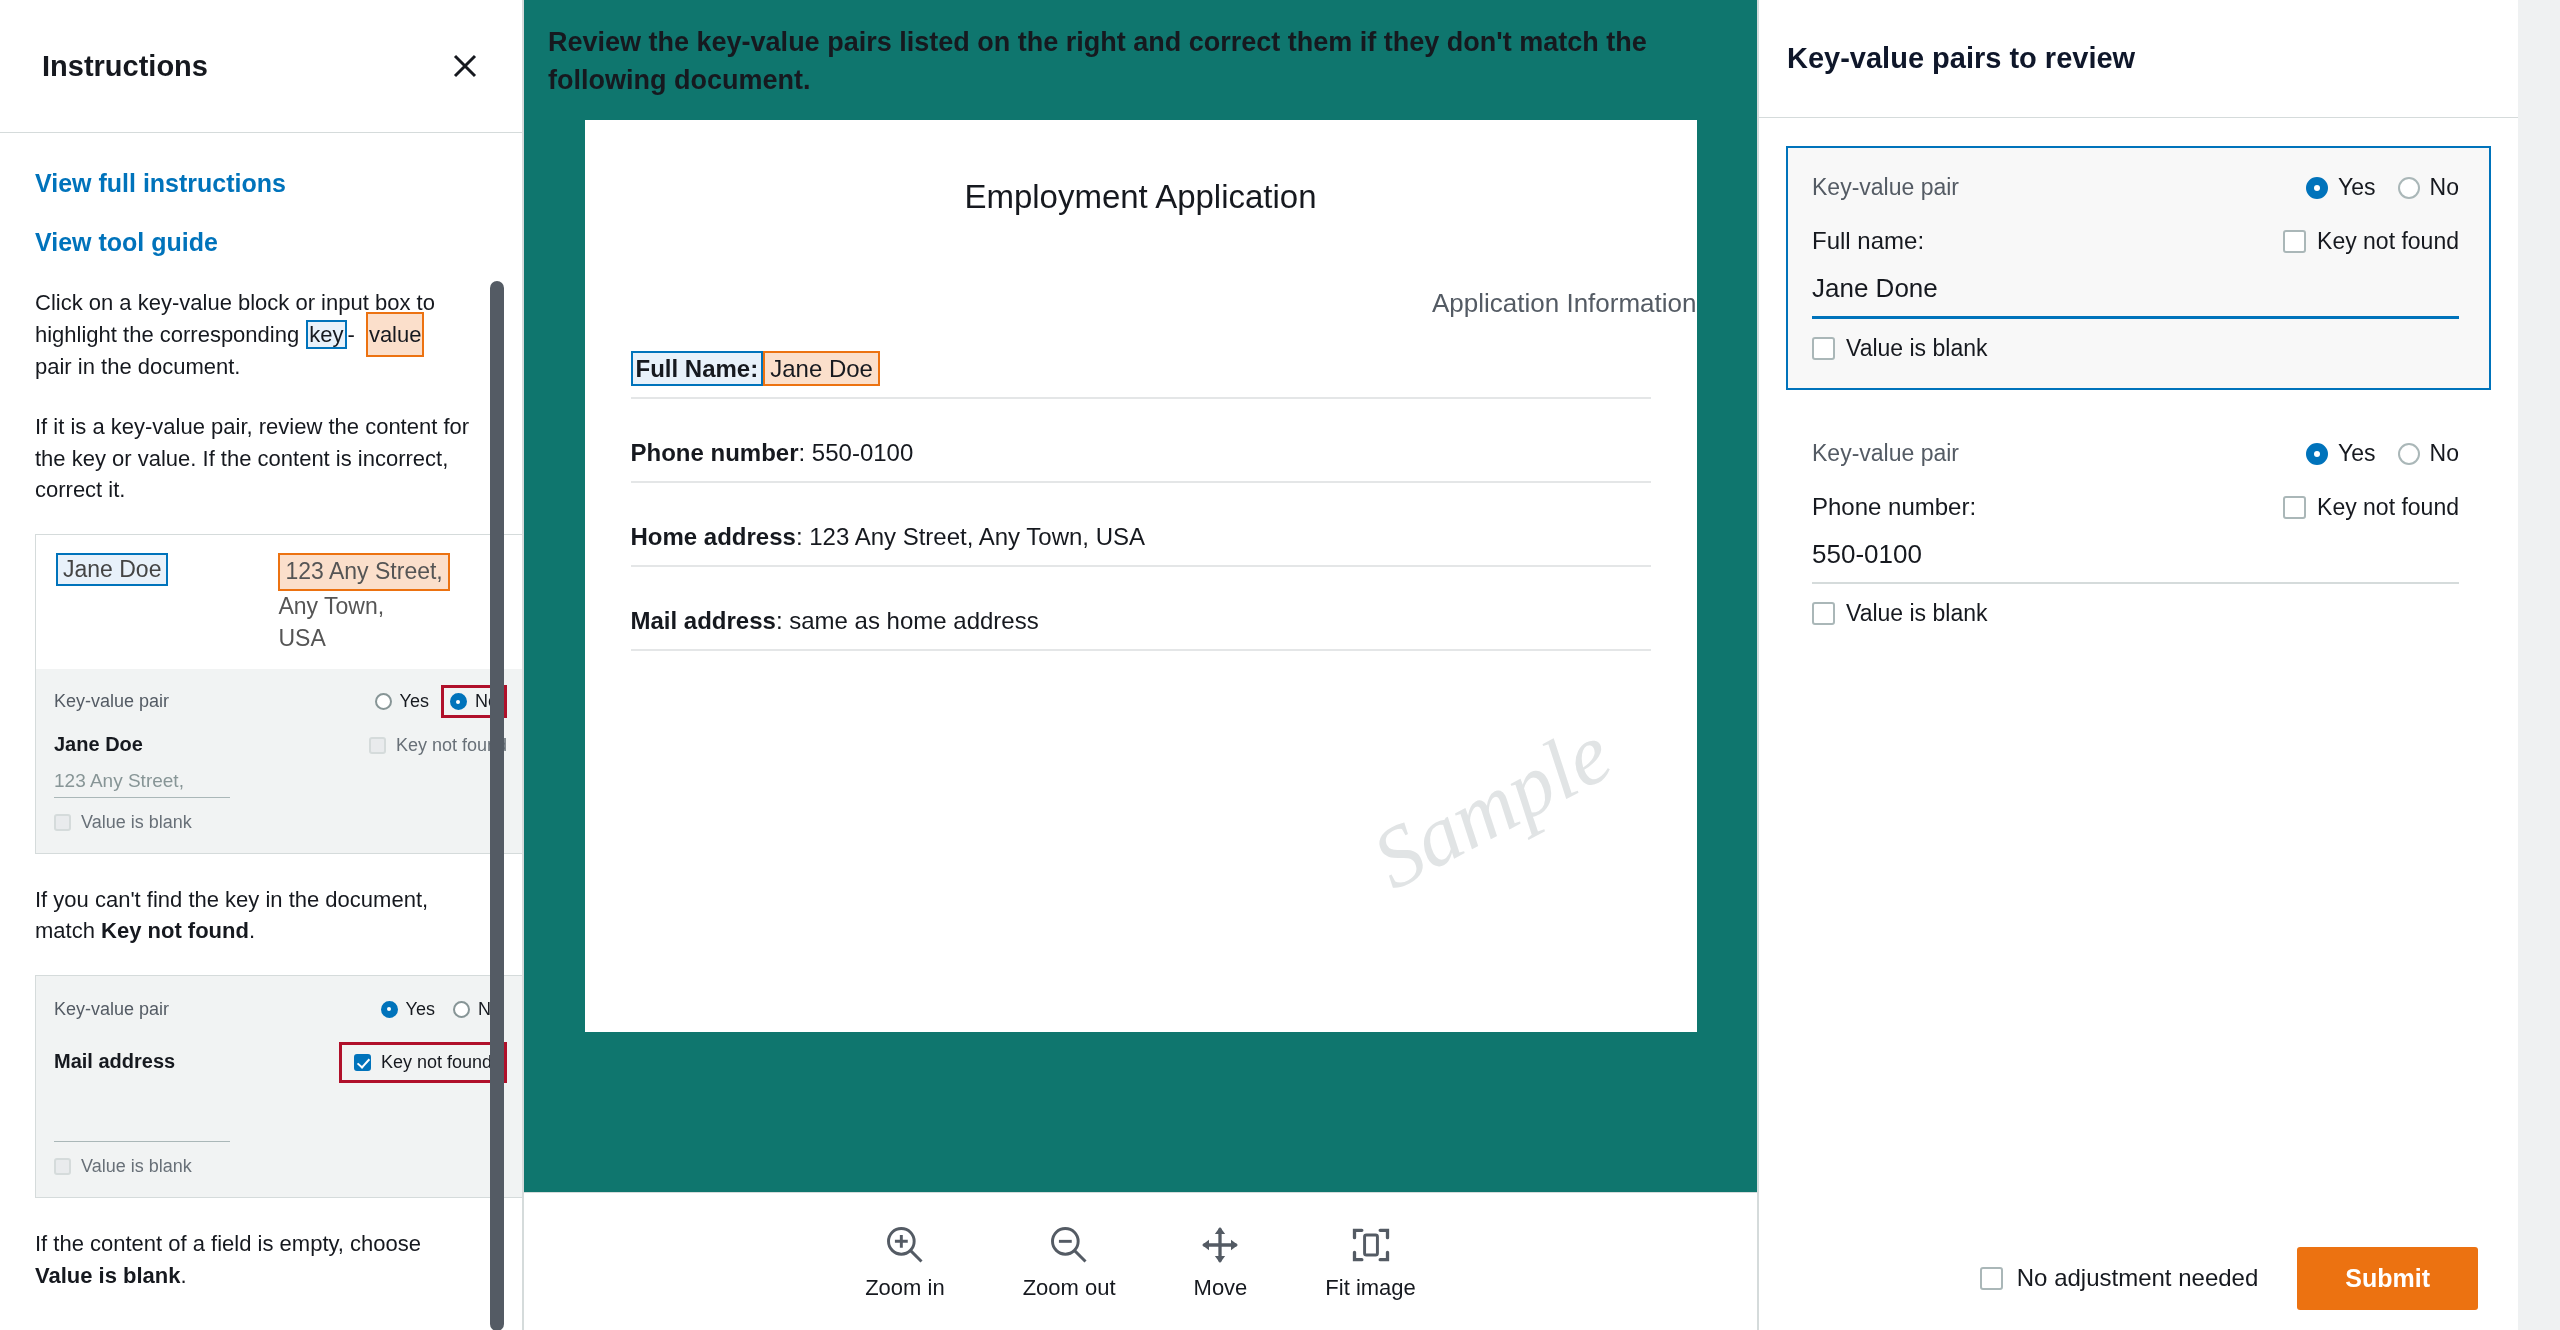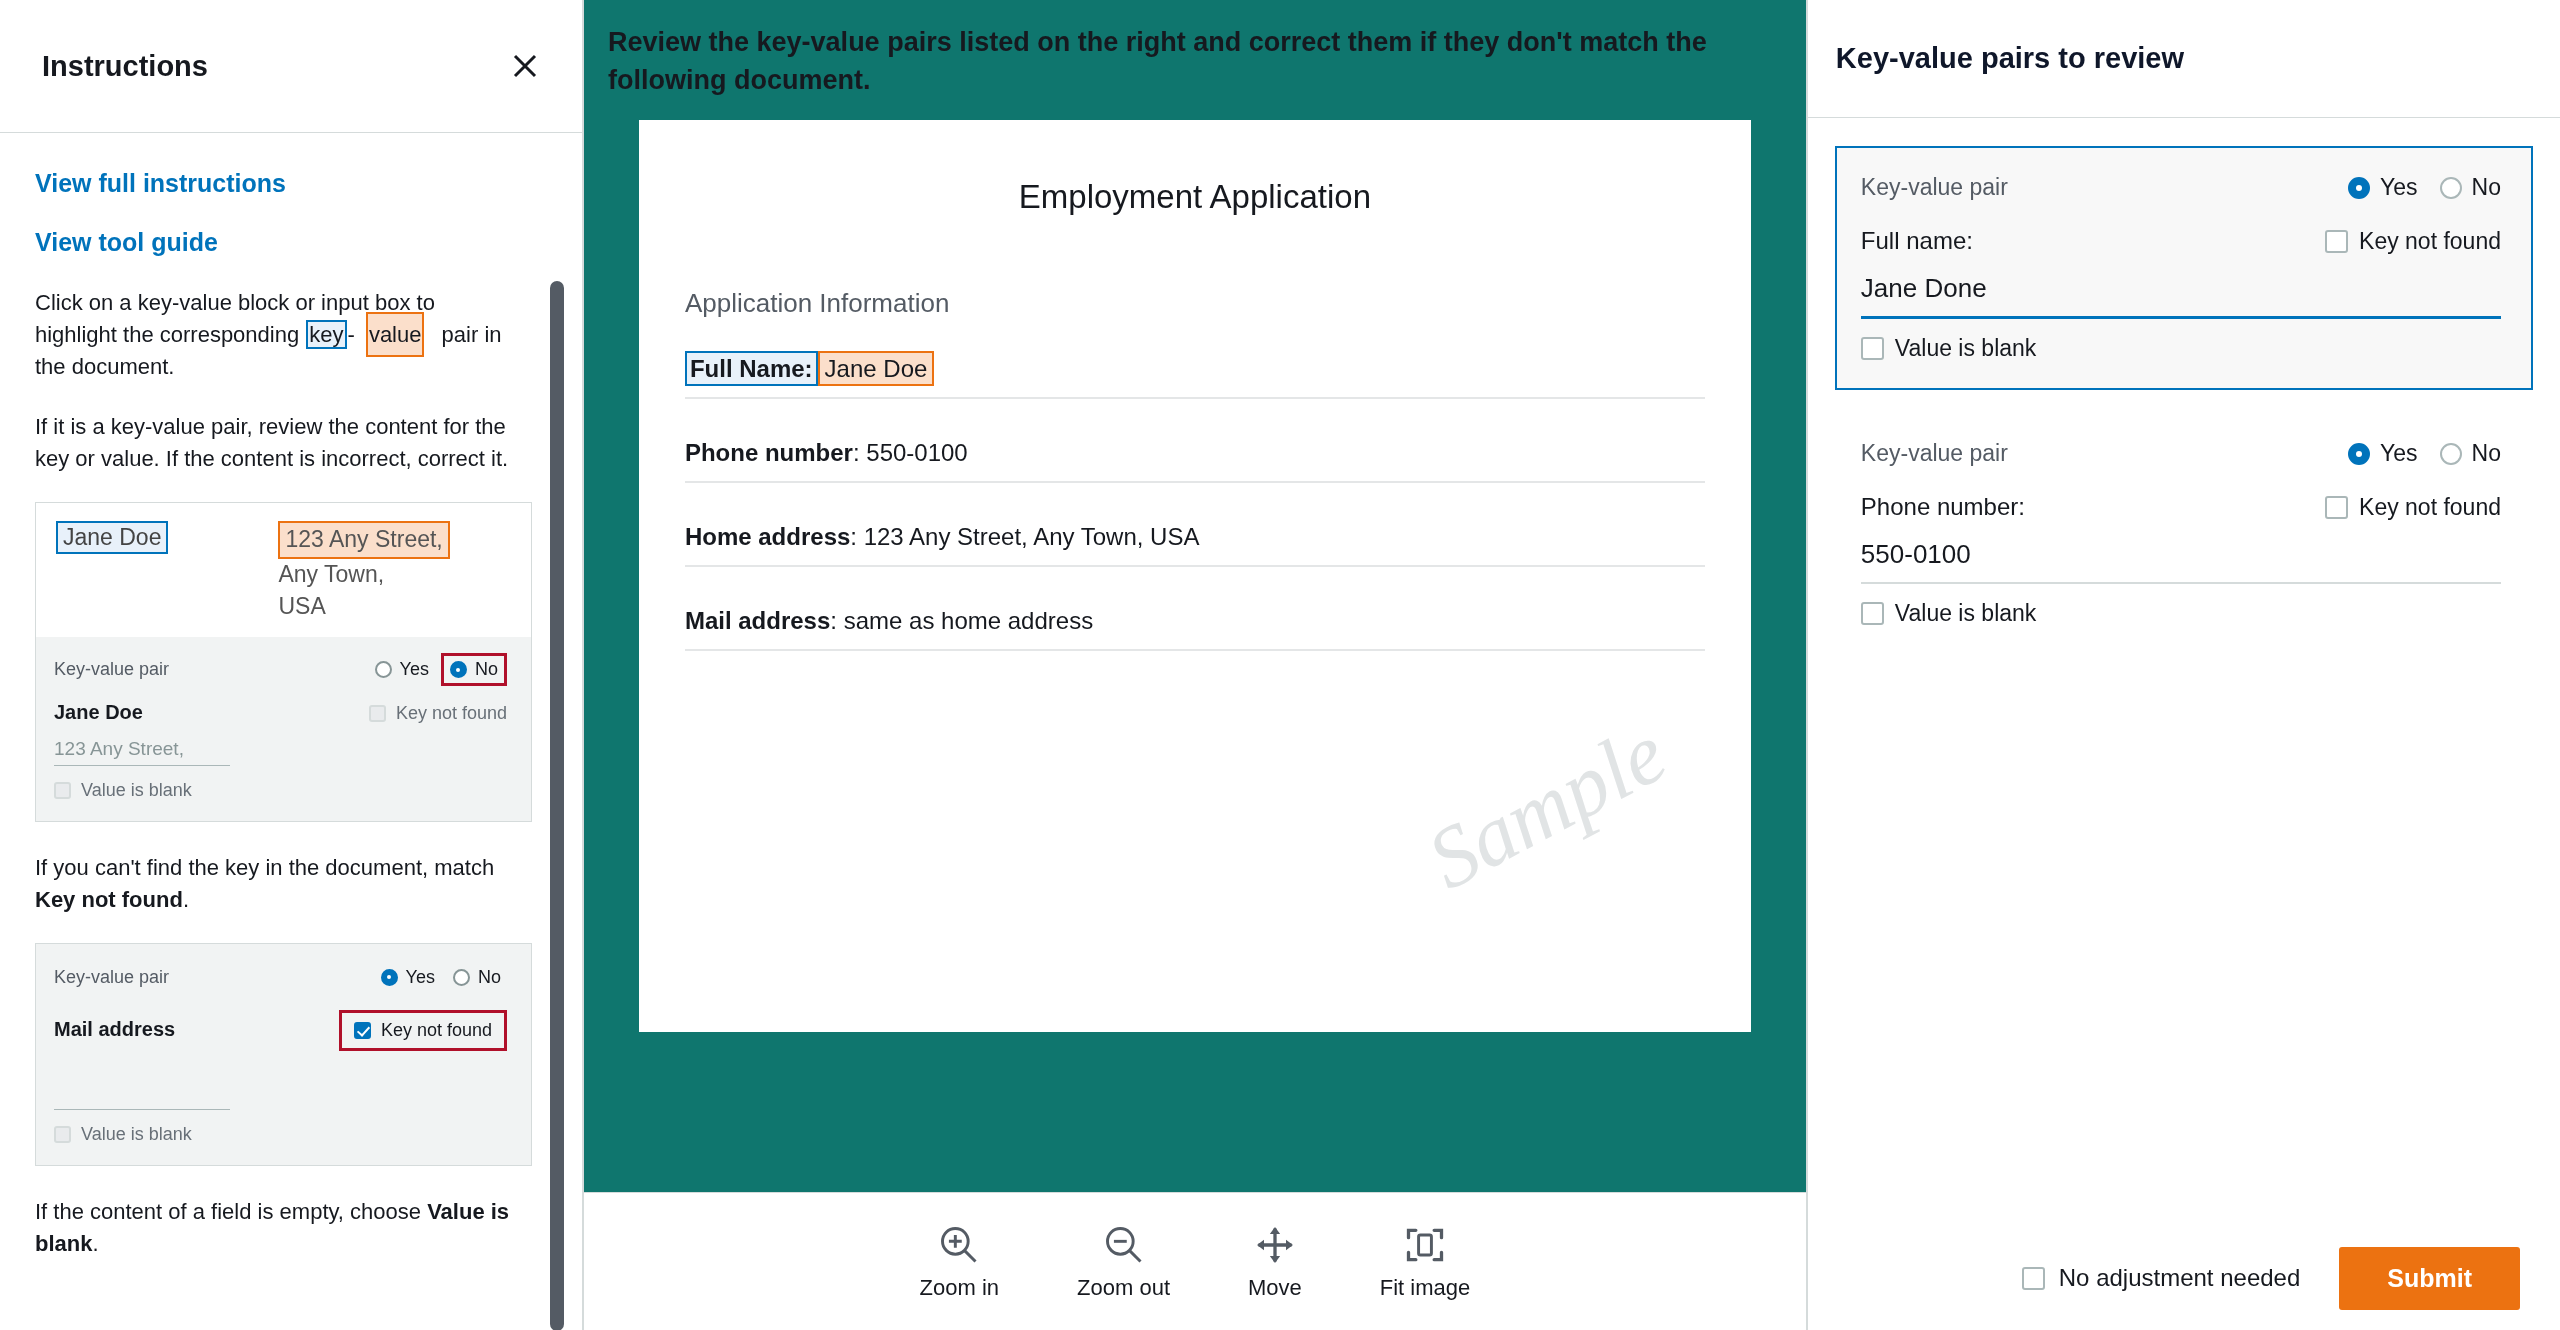--- a/index.html
+++ b/index.html
@@ -7,21 +7,21 @@
   html, body {
     width: 2560px; height: 1330px;
     font-family: "Liberation Sans", sans-serif;
     background: #eff1f2;
     overflow: hidden;
   }
   .app { display: flex; width: 2560px; height: 1330px; }
 
   
   .instructions-panel {
-    width: 584px; height: 1330px;
+    width: 524px; height: 1330px;
     background: #ffffff;
     border-right: 2px solid #d5dbdb;
     display: flex; flex-direction: column;
     position: relative;
   }
   .instr-header {
     height: 133px;
     border-bottom: 1px solid #d5dbdb;
     display: flex; align-items: center;
     padding: 0 40px 0 42px;
@@ -142,21 +142,21 @@
   }
   .doc-page {
     width: 1112px; height: 912px; background: #fff;
     position: relative; overflow: hidden;
   }
   .doc-title {
     text-align: center; font-size: 33px; color: #16191f;
     margin-top: 58px; font-weight: normal;
   }
   .doc-section {
-    font-size: 26px; color: #545b64; margin: 72px 0 0 46px;
+    font-size: 26px; color: #545b64; margin: 72px 0 0 46px; text-align: right;
   }
   .doc-field {
     margin: 40px 46px 0 46px; padding-bottom: 14px;
     border-bottom: 2px solid #e4e6e7; font-size: 24px; color: #16191f;
   }
   .doc-field .fkey { font-weight: bold; }
   .doc-field.first { margin-top: 36px; }
   .doc-key-hl {
     background: #e8f1fa; border: 2px solid #0073bb;
     font-weight: bold; padding: 2px 3px;

